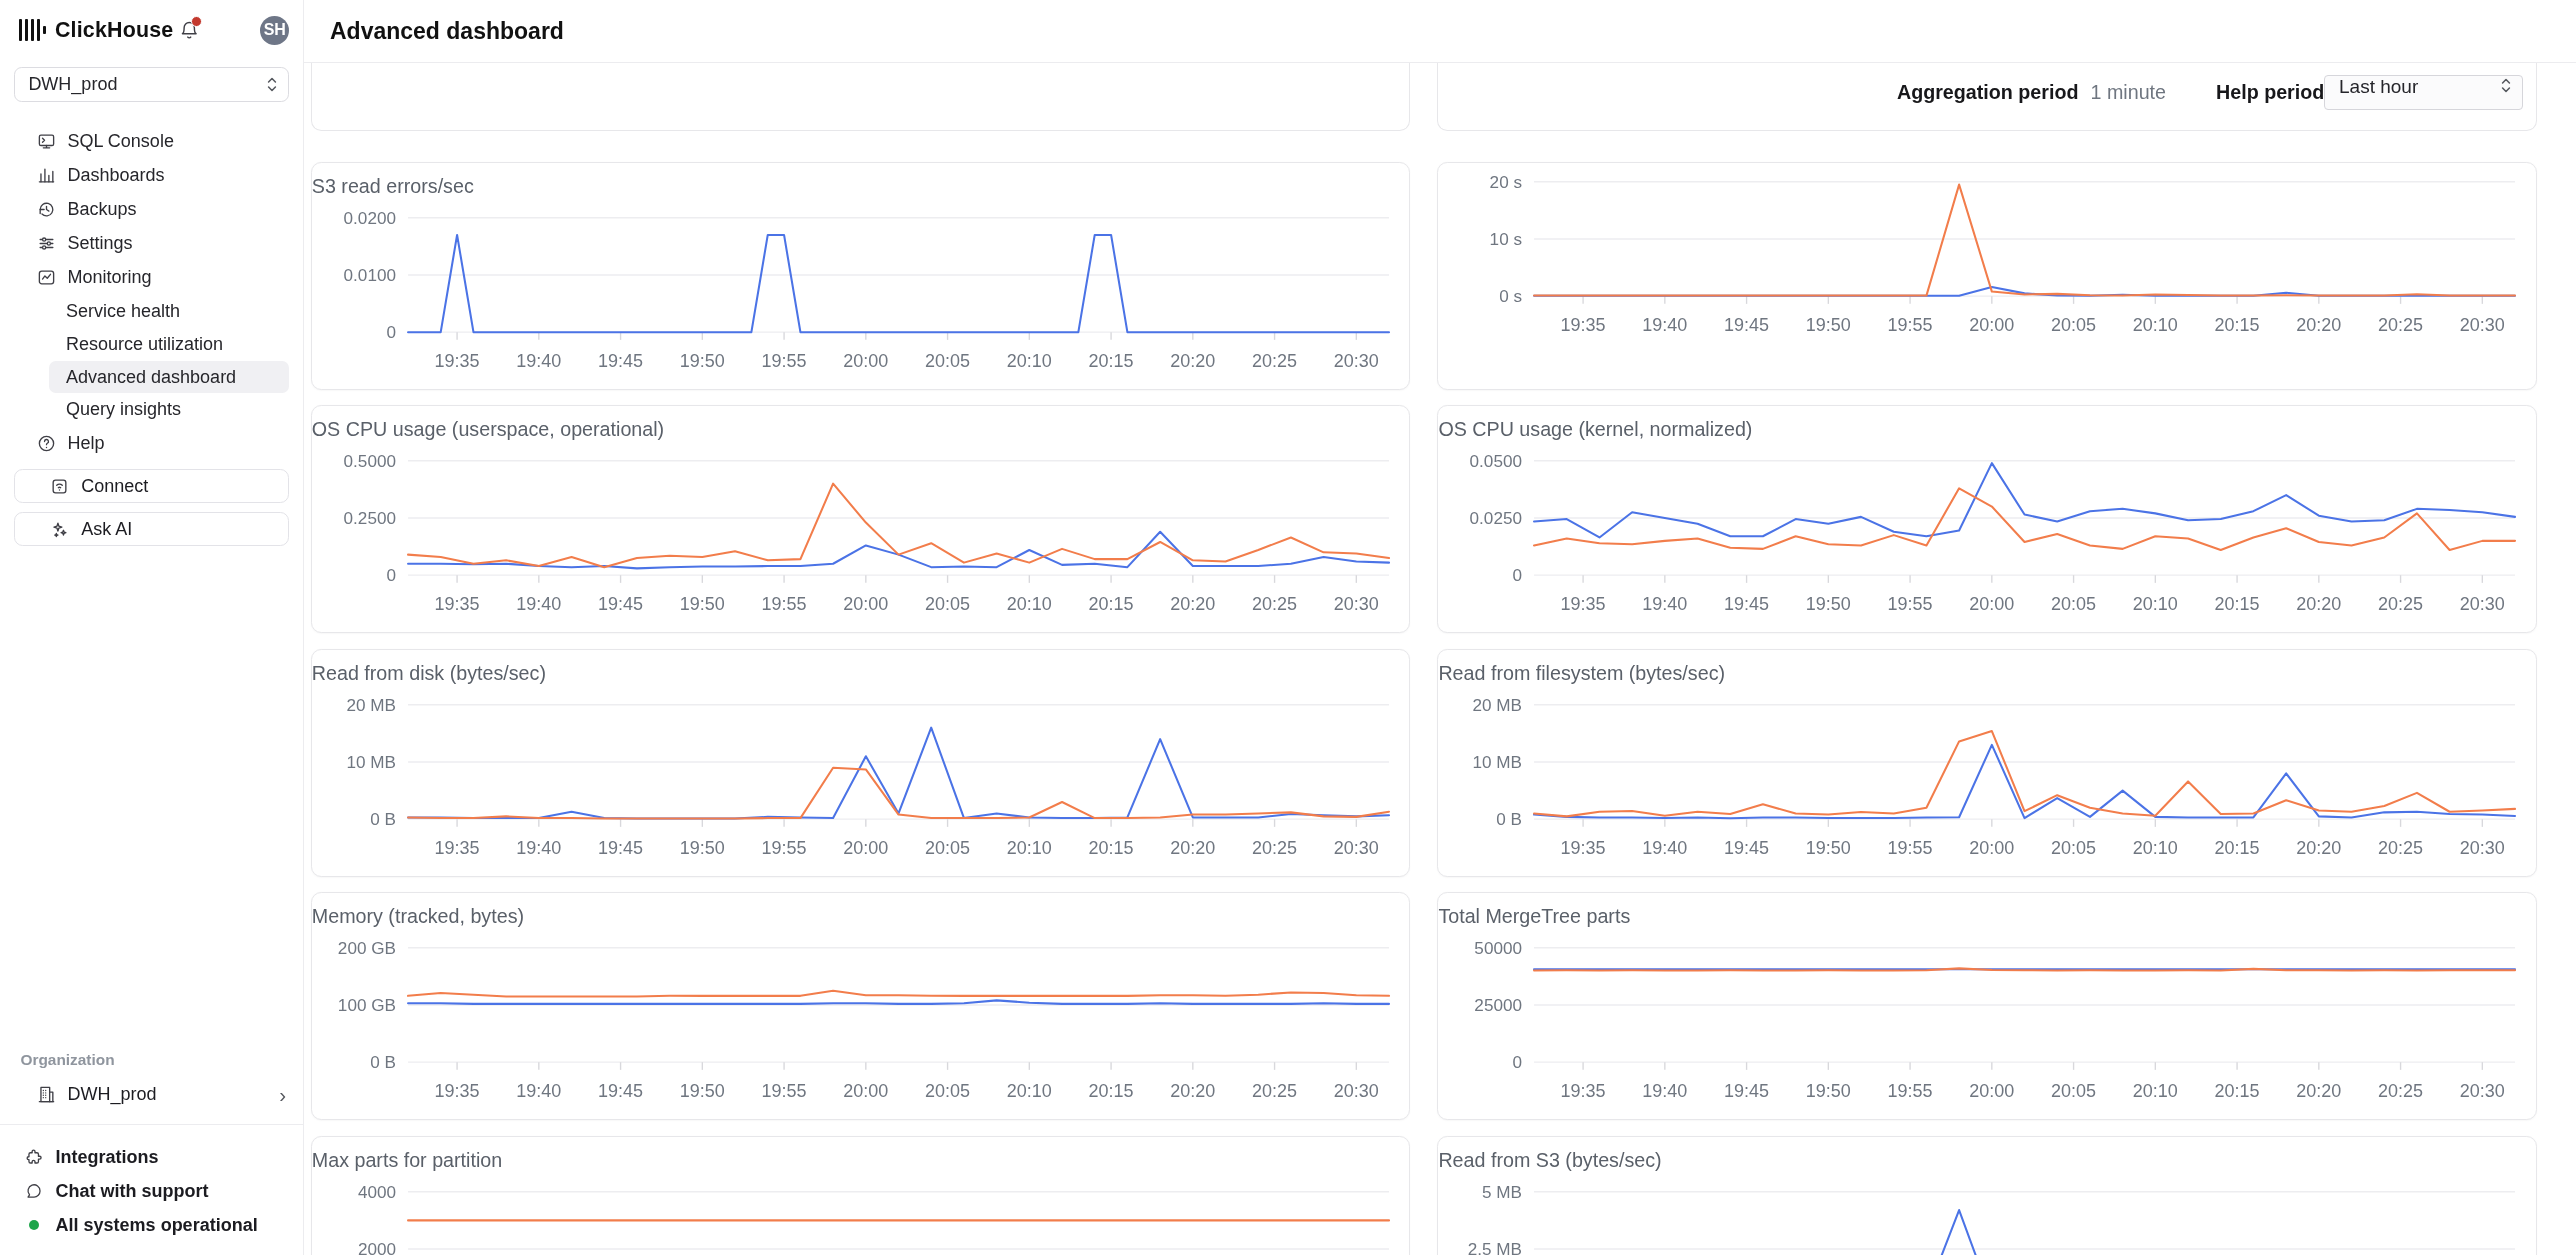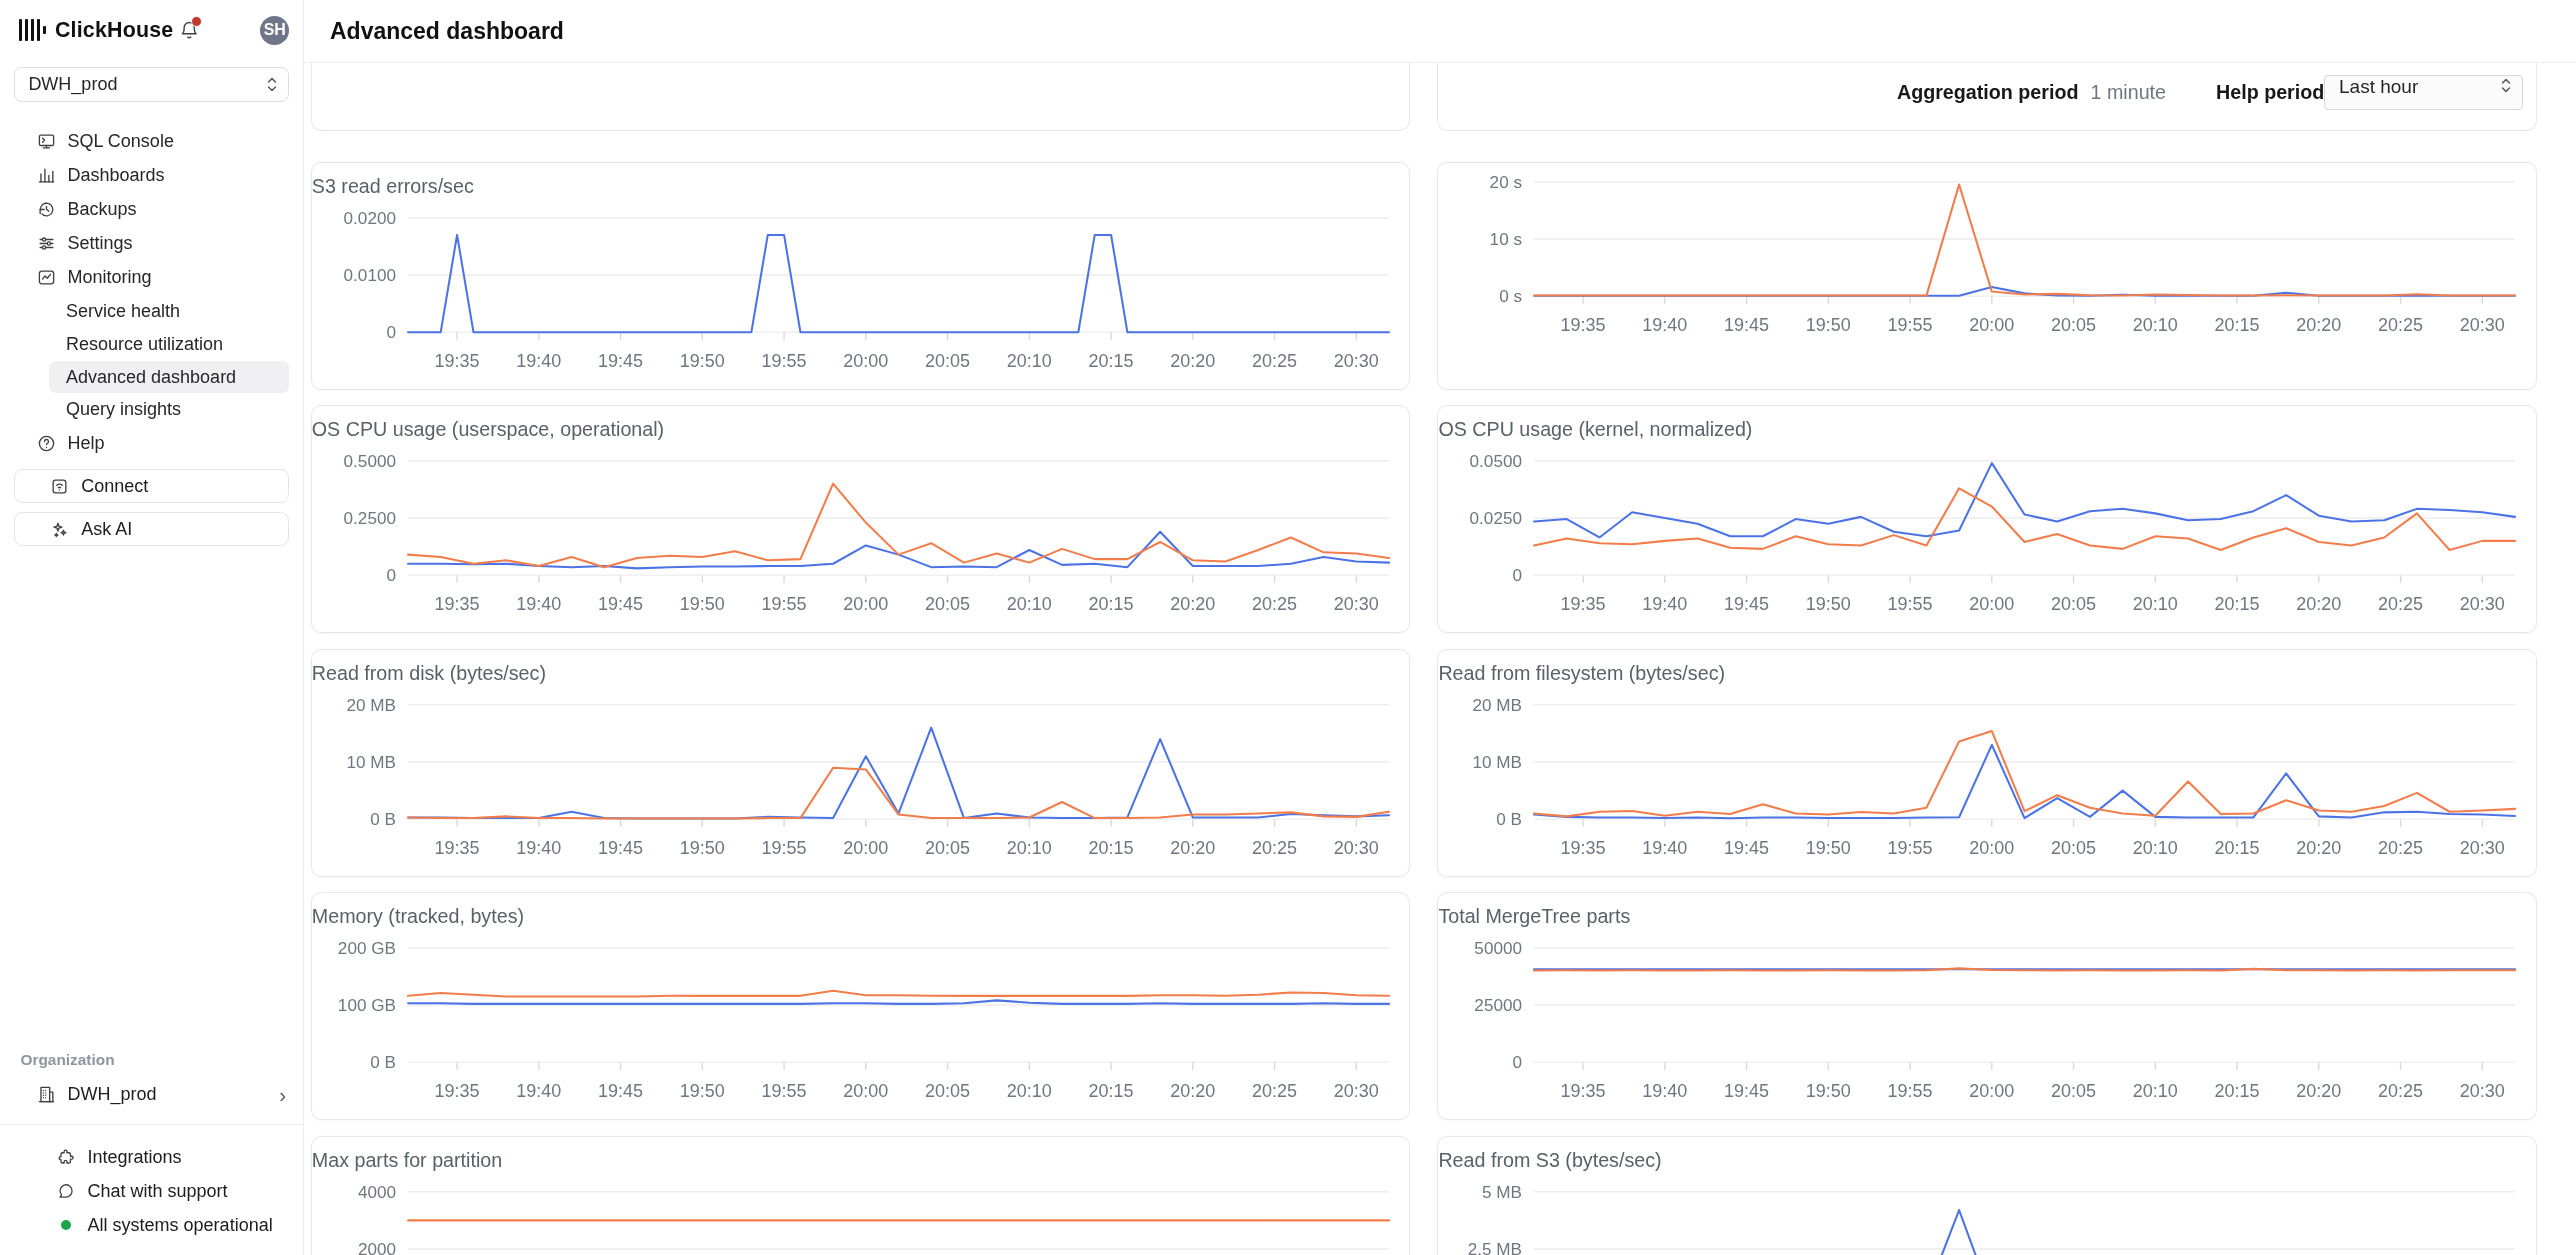--- a/index.html
+++ b/index.html
@@ -37,21 +37,21 @@
   .boxed { margin:8.6px 13.7px 0 13.7px; height:34px; border:0.9px solid #e3e3e8; border-radius:8.6px;
     display:flex; align-items:center; padding-left:35px; font-size:18px; cursor:pointer; }
   .boxed .nicon { width:20.5px; height:20.5px; margin-right:11px; display:flex; align-items:center; justify-content:center; }
   .sidebar-spacer { flex:1; }
   .org-label { padding-left:20.5px; font-size:15.4px; color:#8f959e; font-weight:bold; margin-bottom:8.6px; }
   .org-row { display:flex; align-items:center; height:34px; padding:0 17px 0 36px; font-size:18px; cursor:pointer; }
   .org-row .nicon { width:20.5px; height:20.5px; margin-right:11px; display:flex; align-items:center; justify-content:center; }
   .org-row .grow { flex:1; }
   .org-chevron { color:#55585e; font-size:20.5px; line-height:1; }
   .side-divider { border-top:0.9px solid #ececef; margin:12px 0 15.4px 0; }
-  .foot-item { display:flex; align-items:center; height:34px; padding-left:56px; font-size:18px; cursor:pointer; }
+  .foot-item { display:flex; align-items:center; height:34px; padding-left:24px; font-size:18px; cursor:pointer;font-weight:bold; }
   .foot-item .nicon { width:20.5px; height:20.5px; margin-right:11px; display:flex; align-items:center; justify-content:center; }
   .status-dot { width:10.3px; height:10.3px; border-radius:50%; background:#1da54a; margin:0 16.2px 0 5.1px; }
   .sidebar-bottom { padding-bottom:13.7px; }
   .nicon svg { stroke:#3f3f46; fill:none; stroke-width:1.7; stroke-linecap:round; stroke-linejoin:round; }
 
   
   .main { flex:1; height:100%; display:flex; flex-direction:column; overflow:hidden; }
   .topbar { height:63px; min-height:63px; border-bottom:0.9px solid #ececef; display:flex; align-items:center; }
   .page-title { font-size:23px; font-weight:bold; color:#111; margin-left:26px; }
 

